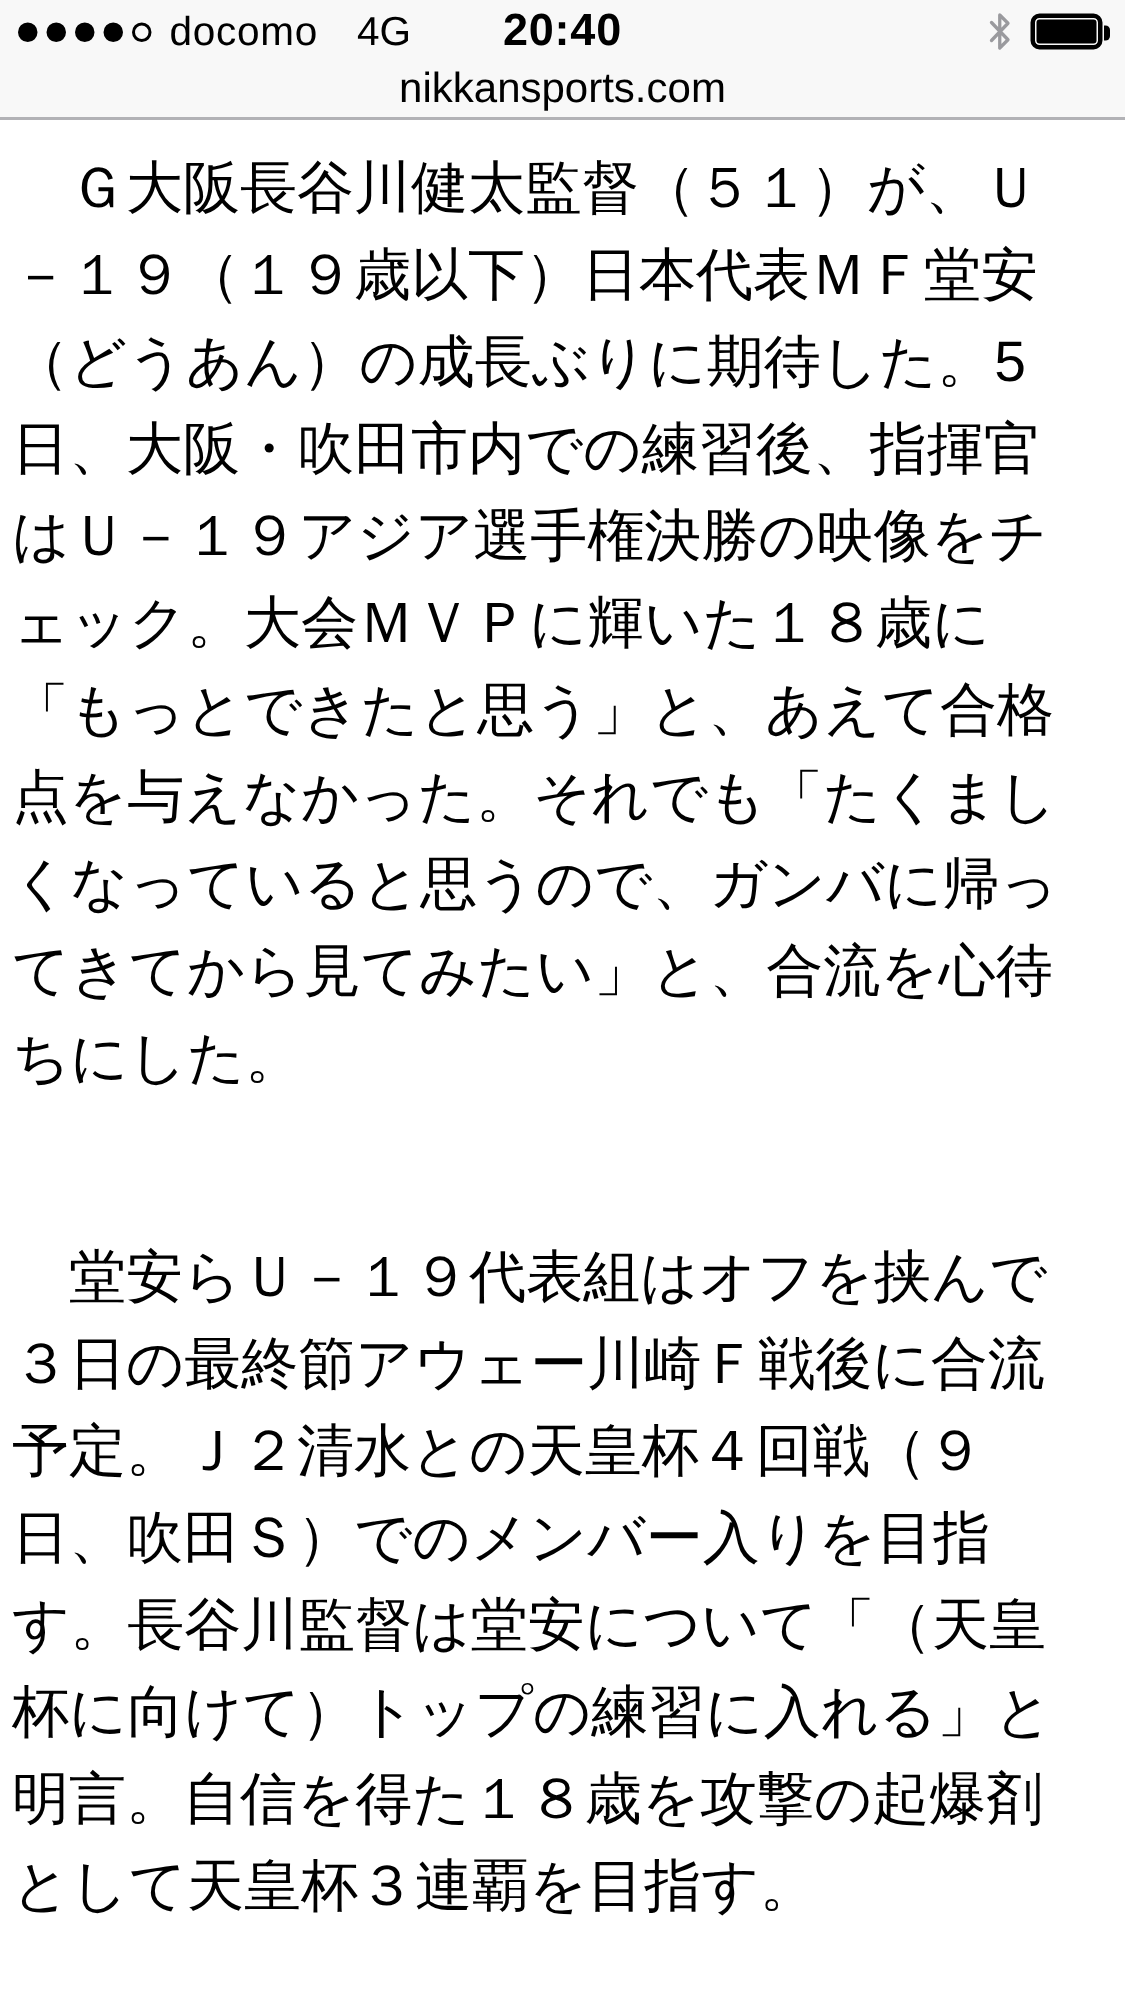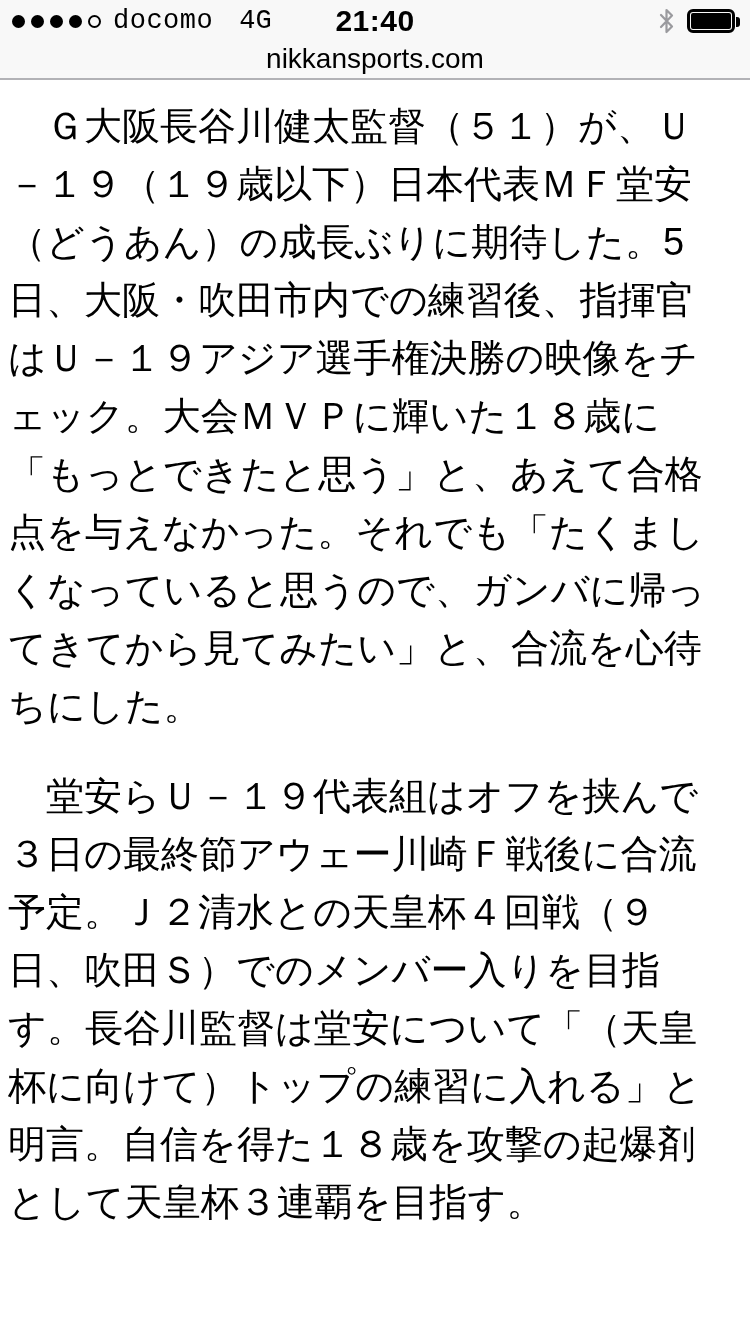--- a/index.html
+++ b/index.html
@@ -26,21 +26,21 @@
   .chrome{
     background:var(--header-bg);
   }
   .statusbar{
     position:relative;
     height:40px;
   }
   .sb-left{
     position:absolute;
     left:12px;top:0;height:42px;
-    display:flex;align-items:center;font-family:Liberation Mono, monospace;
+    display:flex;align-items:center;
   }
   .dots{
     display:flex;
     gap:6px;
     margin-right:12px;
     align-items:center;
   }
   .dot{
     width:13px;height:13px;
     border-radius:50%;
@@ -118,21 +118,21 @@
     background:#ffffff;
   }
   .article p{
     font-size:38px;
     line-height:58px;
     color:var(--text-color);
     white-space:pre-line;
     text-align:justify;
   }
   .article p + p{
-    margin-top:32px;
+    margin-top:88px;
   }
 </style>
 </head>
 <body>
 
 <div class="screen">
 
   <div class="chrome">
     <div class="statusbar">
       <div class="sb-left">
@@ -140,21 +140,21 @@
             <span class="dot filled"></span>
             <span class="dot filled"></span>
             <span class="dot filled"></span>
             <span class="dot filled"></span>
             <span class="dot"></span>
           </span>
         <span class="carrier">docomo</span>
         <span class="network">4G</span>
       </div>
       <div class="sb-center">
-        <span class="time">21:40</span>
+        <span class="time">20:40</span>
       </div>
       <div class="sb-right">
         <span class="bt">
           <svg width="17" height="28" viewBox="0 0 17 28" fill="none" stroke="currentColor" stroke-width="2.2" stroke-linejoin="round" stroke-linecap="round">
             <path d="M3 8 L14 19.5 L8.5 25 L8.5 3 L14 8.5 L3 20"></path>
           </svg>
         </span>
         <span class="battery">
           <span class="fill"></span>
         </span>

